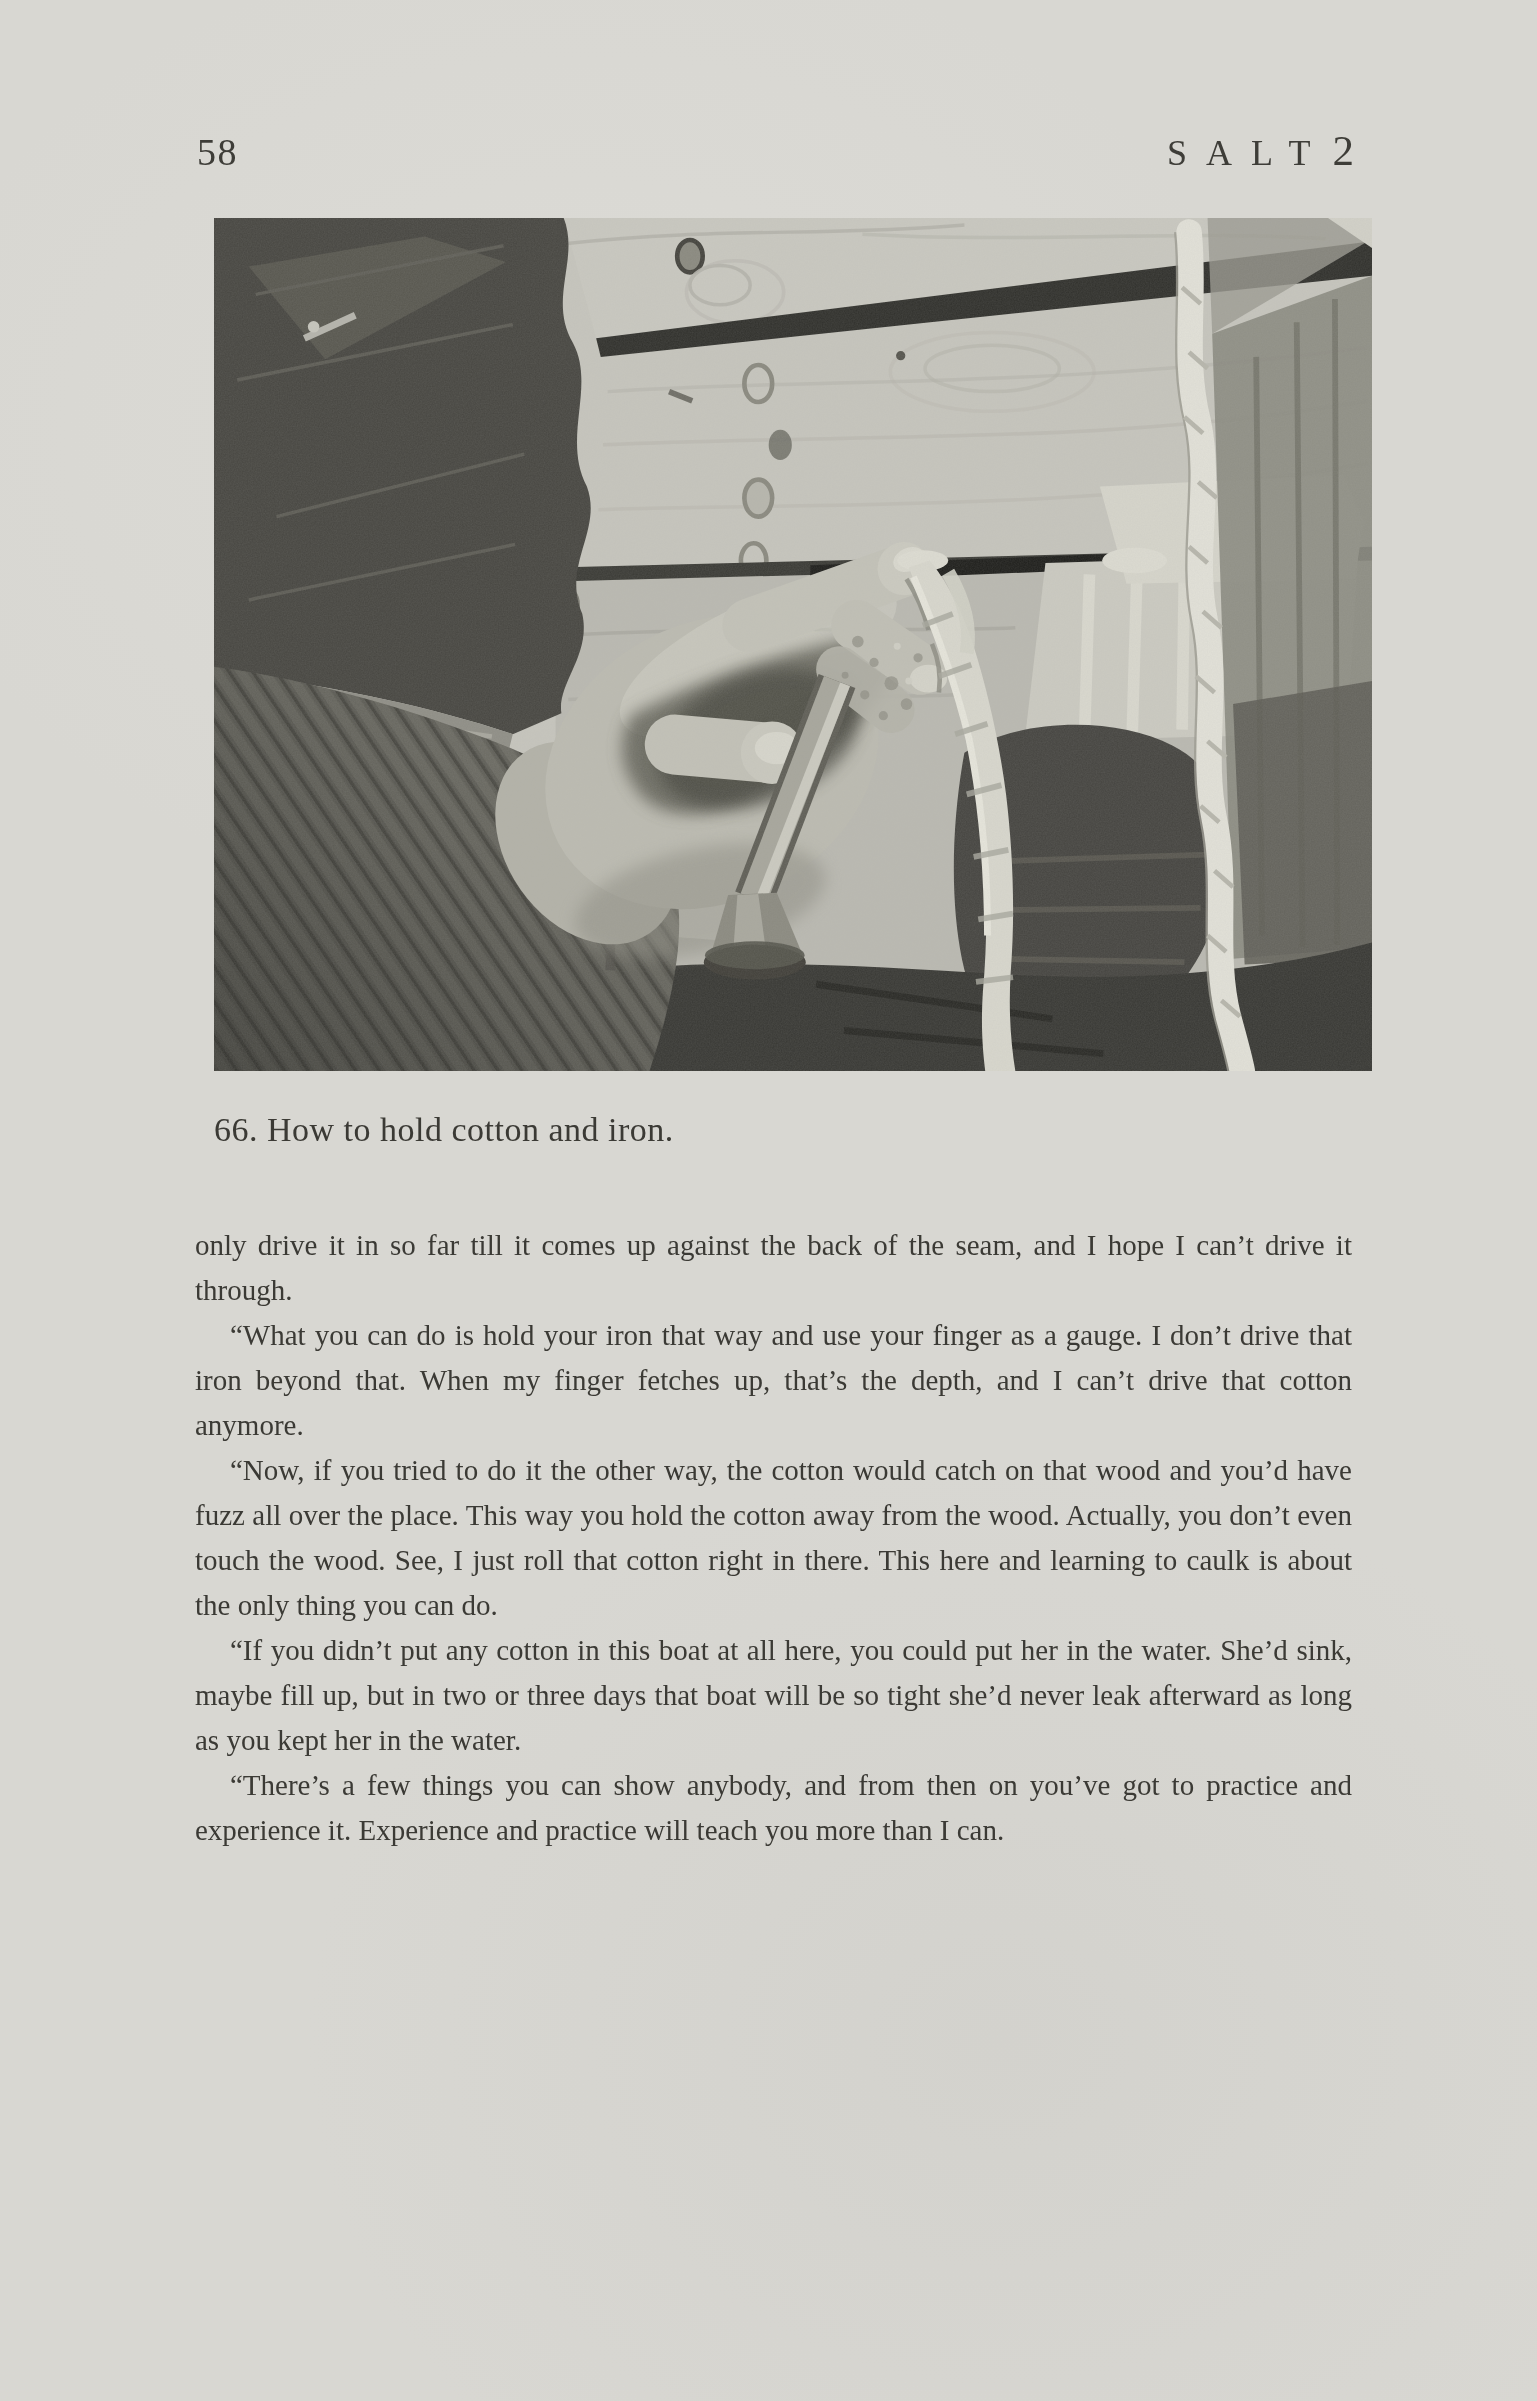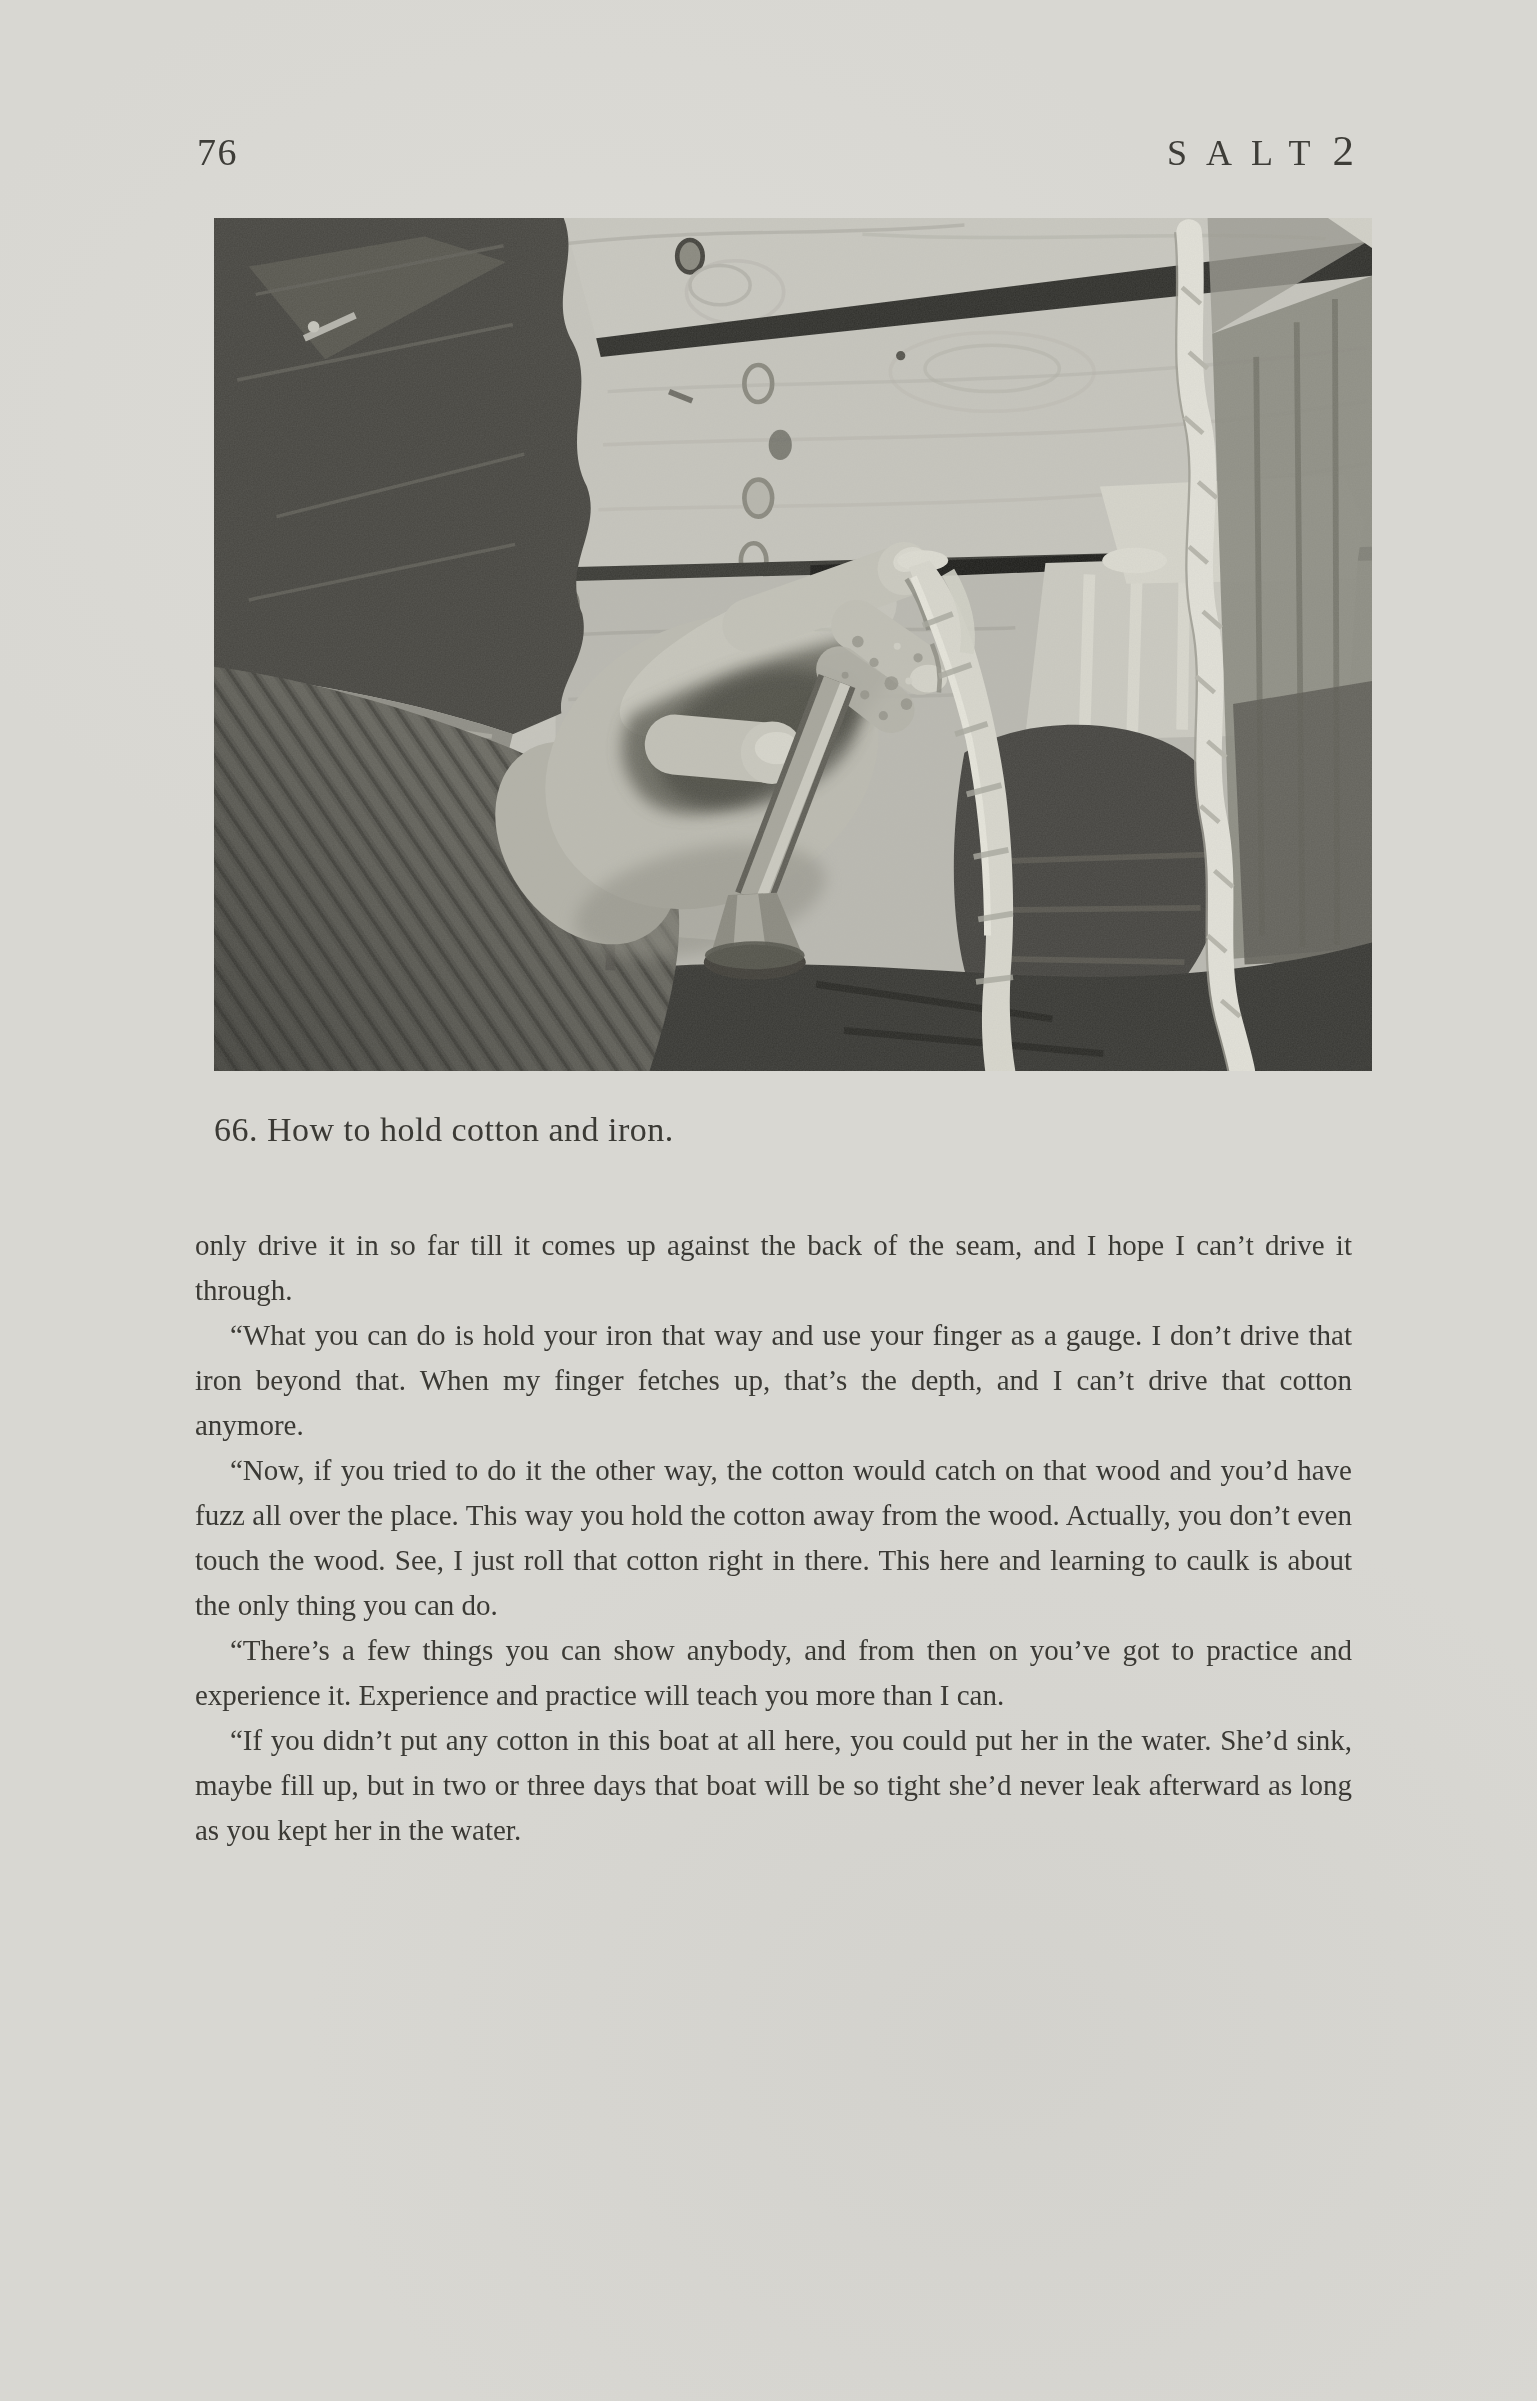--- a/index.html
+++ b/index.html
@@ -36,21 +36,21 @@
   }
   .body-text p{margin:0;text-indent:35px;}
   .body-text p:first-child{text-indent:0;}
 </style>
 </head>
 <body>
 
 <div class="page">
 
   <header class="running-head">
-    <span class="page-number">76</span>
+    <span class="page-number">58</span>
     <span class="running-title">
       <span class="title-word">SALT</span>
       <span class="title-num">2</span>
     </span>
   </header>
 
   <figure class="plate">
     <div class="photo">
       <svg viewBox="0 0 1000 737" preserveAspectRatio="none" role="img">
         <title>Black-and-white photograph: a hand emerging from a ribbed knitted sweater sleeve holds caulking cotton over one finger and grips a caulking iron against the seams of wooden boat planks; a twisted white cotton strand hangs down the right side.</title>
@@ -212,18 +212,18 @@
         <rect width="1000" height="737" filter="url(#grain)" opacity="0.45"></rect>
       </svg>
     </div>
     <figcaption>66. How to hold cotton and iron.</figcaption>
   </figure>
 
   <main class="body-text">
       <p class="para">only drive it in so far till it comes up against the back of the seam, and I hope I can’t drive it through.</p>
       <p class="para">“What you can do is hold your iron that way and use your finger as a gauge. I don’t drive that iron beyond that. When my finger fetches up, that’s the depth, and I can’t drive that cotton anymore.</p>
       <p class="para">“Now, if you tried to do it the other way, the cotton would catch on that wood and you’d have fuzz all over the place. This way you hold the cotton away from the wood. Actually, you don’t even touch the wood. See, I just roll that cotton right in there. This here and learning to caulk is about the only thing you can do.</p>
+      <p class="para">“If you didn’t put any cotton in this boat at all here, you could put her in the water. She’d sink, maybe fill up, but in two or three days that boat will be so tight she’d never leak afterward as long as you kept her in the water.</p>
       <p class="para">“There’s a few things you can show anybody, and from then on you’ve got to practice and experience it. Experience and practice will teach you more than I can.</p>
-      <p class="para">“If you didn’t put any cotton in this boat at all here, you could put her in the water. She’d sink, maybe fill up, but in two or three days that boat will be so tight she’d never leak afterward as long as you kept her in the water.</p>
     </main>
 
 </div>
 
 
 </body></html>

